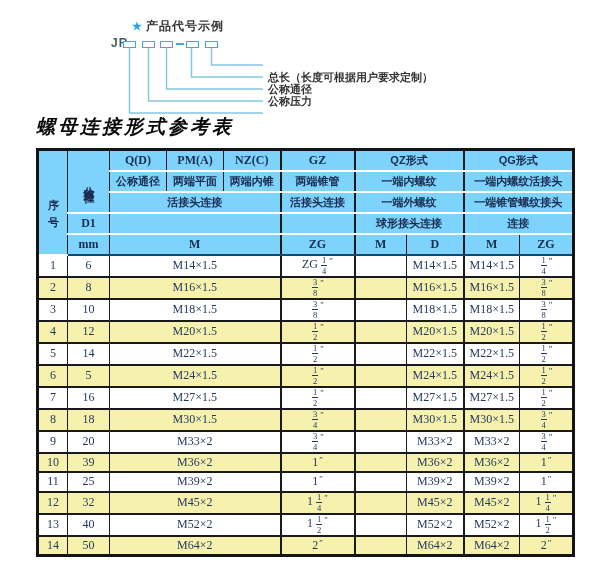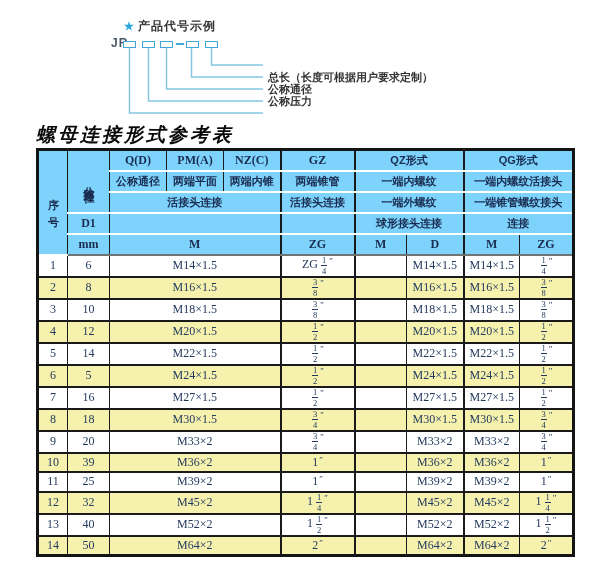--- a/index.html
+++ b/index.html
@@ -4,50 +4,50 @@
 <style>
   * { margin:0; padding:0; box-sizing:border-box; }
   html,body { background:#fff; }
   .page {
     position:relative; width:600px; height:567px; background:#ffffff;
     font-family:"Liberation Sans", sans-serif; overflow:hidden;
   }
 
   
   .diagram { position:absolute; left:0; top:0; width:600px; height:125px; }
-  .diag-title { position:absolute; left:124px; top:18px; font-size:12px; font-weight:700; color:#333; letter-spacing:1px; }
+  .diag-title { position:absolute; left:132px; top:18px; font-size:12px; font-weight:700; color:#333; letter-spacing:1px; }
   .diag-title .star { color:#28a7dc; margin-right:3px; font-size:11px; }
   .jr { position:absolute; left:111px; top:36px; font-size:12px; font-weight:700; color:#4a5a68; letter-spacing:1px; }
   .code-box { position:absolute; top:41px; width:13px; height:7px; border:1.5px solid #3fa8d8; background:#fff; }
   .code-dash { position:absolute; top:43px; width:8px; height:2px; background:#3fa8d8; }
   .lines-svg { position:absolute; left:0; top:0; }
   .diag-label { position:absolute; left:268px; height:12px; line-height:12px; font-size:11px; font-weight:600; color:#333; white-space:nowrap; }
 
   
   .tbl-title {
-    position:absolute; left:36px; top:122px; font-size:19px; font-weight:700; font-style:italic;
+    position:absolute; left:36px; top:114px; font-size:19px; font-weight:700; font-style:italic;
     font-family:"Liberation Serif","DejaVu Serif", serif; color:#0a0a0a; letter-spacing:3px;
   }
 
   
   table.ref {
     position:absolute; left:36px; top:148px; width:538px;
     border-collapse:collapse; table-layout:fixed;
     border:3px solid #141414;
     font-family:"Liberation Serif","DejaVu Serif", serif;
   }
   .ref th, .ref td { text-align:center; vertical-align:middle; overflow:hidden; }
   .ref thead th {
     background:#7dd3fc; color:#1a2c50; font-size:11px; font-weight:700;
     height:21px; border:1px solid #1a1a1a;
     border-top:2px solid #ffffff; border-bottom:2px solid #ffffff;
     font-family:"Liberation Sans", sans-serif;
   }
   .ref thead th.lat { font-family:"Liberation Serif","DejaVu Serif", serif; font-size:12px; }
-  .ref thead tr.hb th { border-bottom:2px solid #737373; }
+  .ref thead tr.hb th { border-bottom:2px solid #0c4a6e; }
   .ref .gr { border-right:2px solid #1a1a1a !important; }
   .ref tbody td {
     height:19.5px; font-size:12px; color:#233a5e; background:#ffffff;
     border:1px solid #1a1a1a; border-bottom:2px solid #1a1a1a;
   }
   .ref tbody tr.alt td { background:#f6f2ae; }
   .vtext { writing-mode:vertical-rl; text-orientation:upright; display:inline-block; }
   .v-seq { letter-spacing:18px; padding-top:14px; }
   .v-dn  { letter-spacing:2px; }
 

